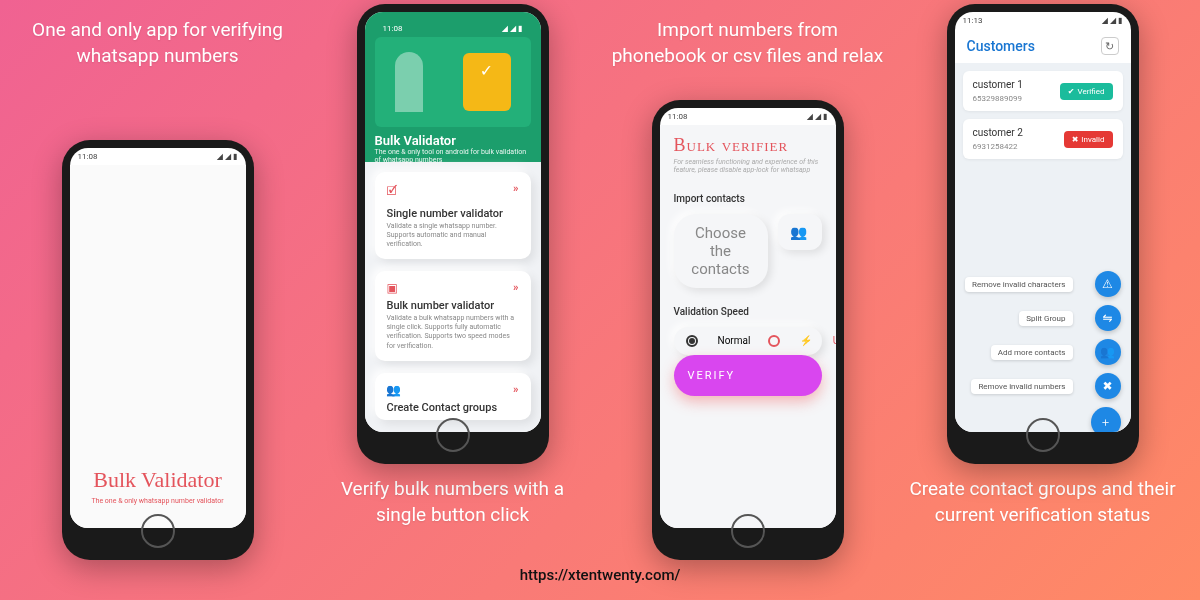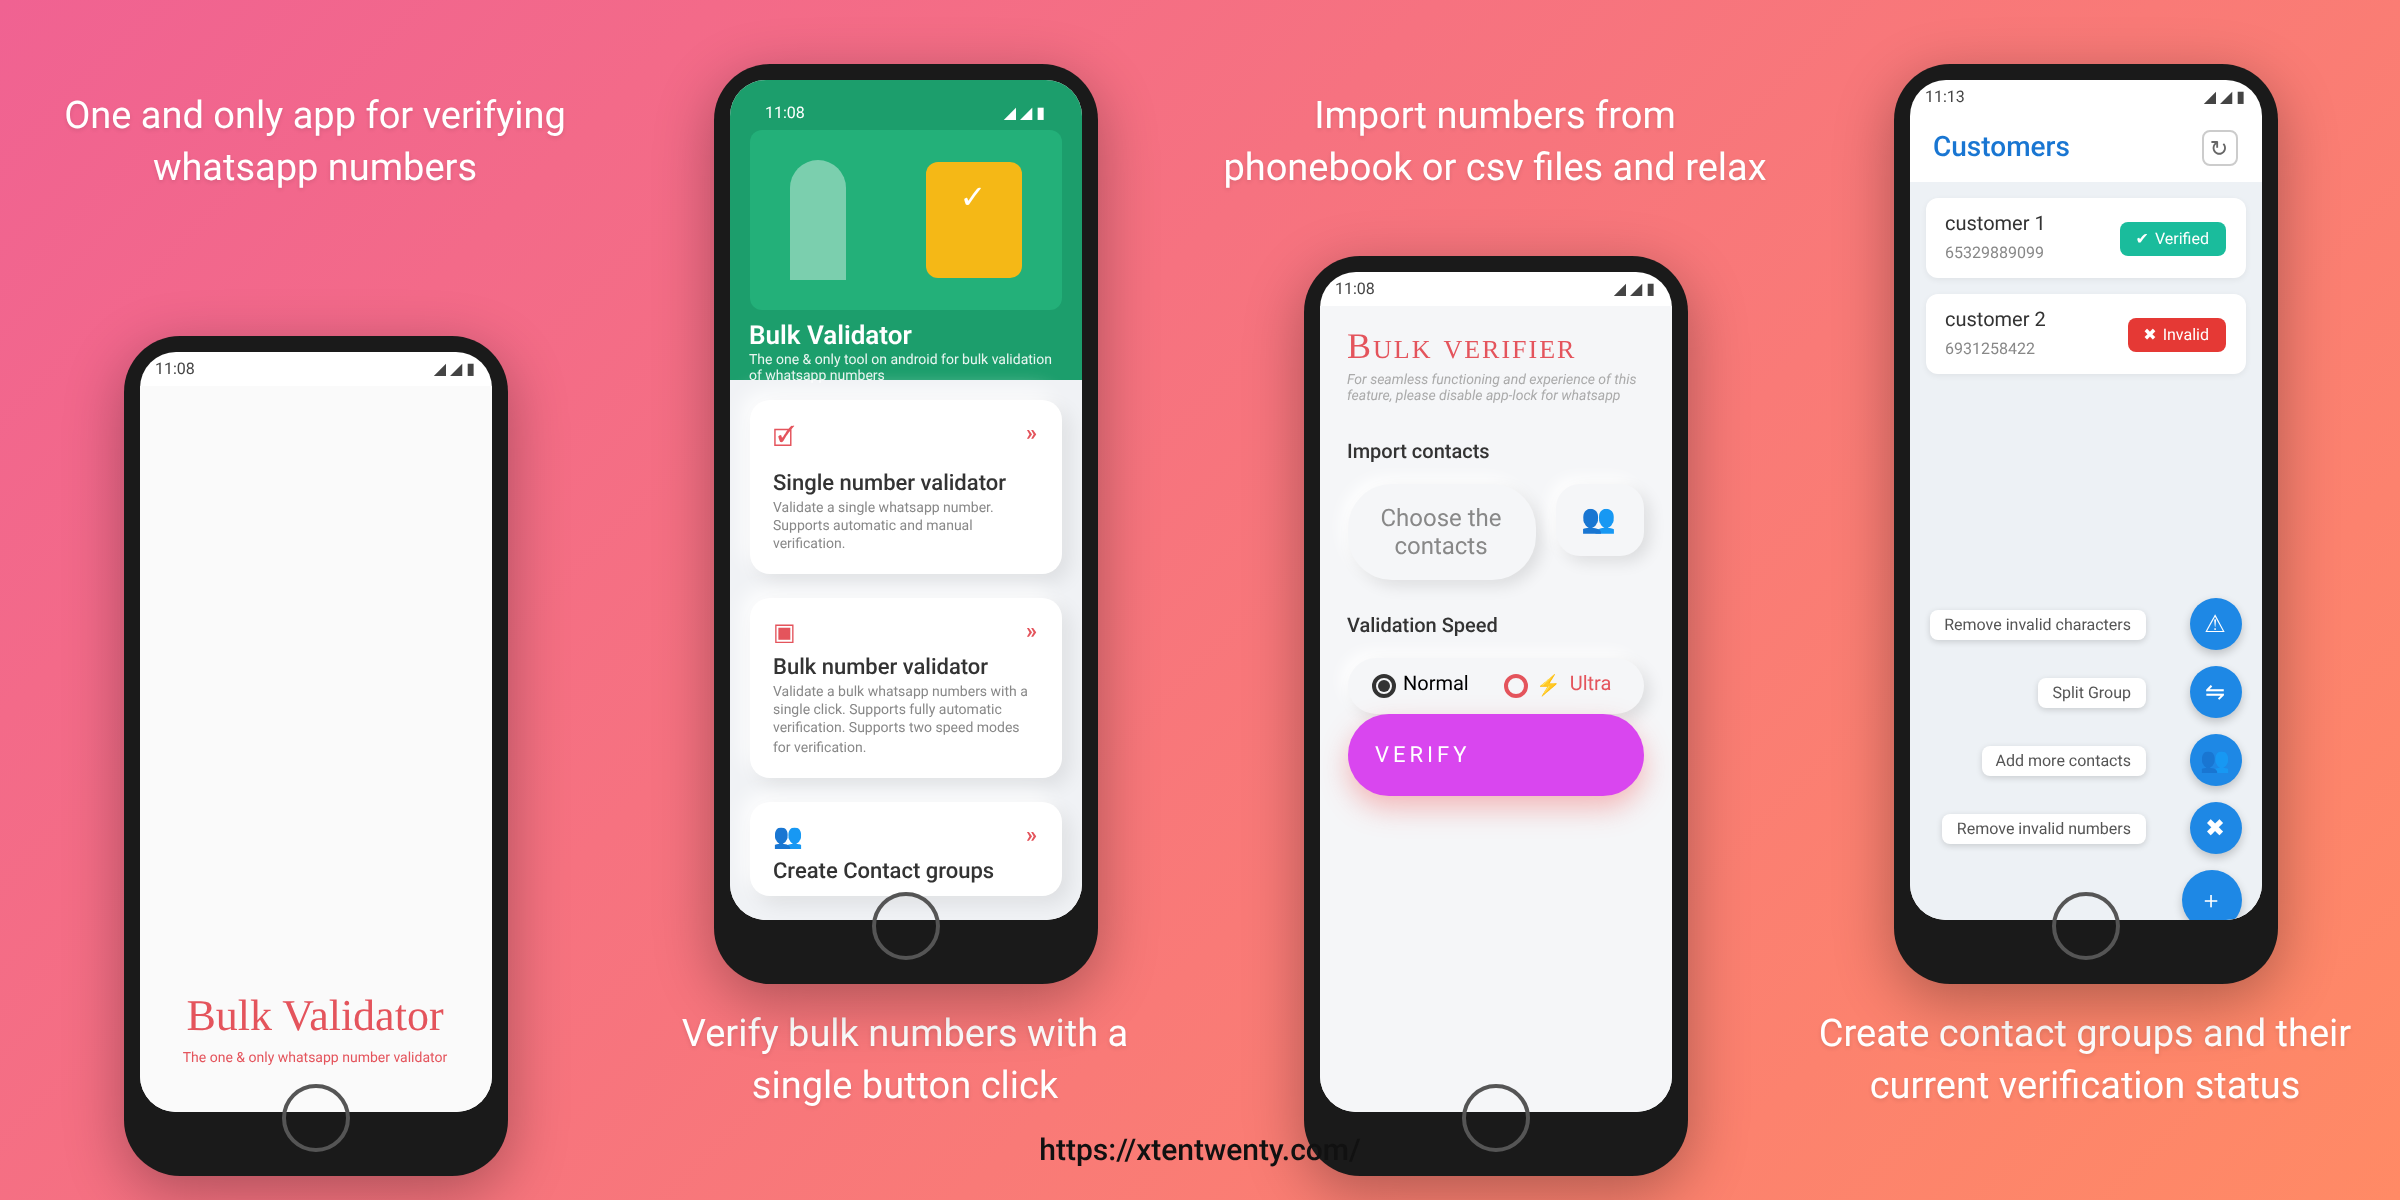--- a/index.html
+++ b/index.html
@@ -10,21 +10,21 @@
     font-family: -apple-system, BlinkMacSystemFont, 'Segoe UI', Roboto, sans-serif;
     position: relative;
     overflow: hidden;
   }
   .layout {
     display: flex;
     width: 100%;
     height: 100%;
     justify-content: space-around;
     align-items: flex-start;
-    padding: 32px 10px 0;
+    padding: 4px 10px 0;
   }
   .col { flex: 1; display: flex; flex-direction: column; align-items: center; }
   .caption {
     color: #fff;
     text-align: center;
     font-size: 19px;
     font-weight: 400;
     padding: 0 10px;
     line-height: 1.35;
     text-shadow: 0 1px 2px rgba(0,0,0,0.1);
@@ -110,34 +110,34 @@
   .ncard .cdesc { font-size:7px; color:#888; line-height:1.3; margin-top:2px; }
 
   
   .vbody { background:#f5f6f8; height:100%; padding:10px 14px; }
   .vtitle { font-family: Liberation Serif, serif; font-variant: small-caps; letter-spacing:1px; font-size:18px; color:#e4545c; }
   .vhint { font-size:7px; font-style:italic; color:#aaa; margin-top:2px; line-height:1.2; }
   .vlabel { font-size:10px; color:#333; font-weight:500; margin-top:18px; }
   .choose-row { display:flex; gap:10px; margin-top:10px; }
   .choose-btn {
     flex:1; background:#f5f6f8; border-radius:22px; padding:10px; text-align:center;
-    font-size:12px; color:#888;
+    font-size:15px; color:#888;
     box-shadow: 3px 3px 8px rgba(0,0,0,0.1), -3px -3px 8px rgba(255,255,255,1);
   }
   .icon-btn {
     width:44px; height:36px; border-radius:12px; background:#f5f6f8;
     display:flex; align-items:center; justify-content:center; color:#e4545c; font-size:14px;
     box-shadow: 3px 3px 8px rgba(0,0,0,0.1), -3px -3px 8px rgba(255,255,255,1);
   }
   .speed-row {
     margin-top:10px; background:#f5f6f8; border-radius:22px; padding:8px 12px;
     box-shadow: 3px 3px 8px rgba(0,0,0,0.1), -3px -3px 8px rgba(255,255,255,1);
     display:flex; gap:18px; font-size:10px; align-items:center;
   }
-  .radio { display:flex; align-items:center; gap:4px; }
+  .radio { display:flex; align-items:center; gap:20px; }
   .radio .dot { width:12px; height:12px; border:2px solid #333; border-radius:50%; display:inline-flex; align-items:center; justify-content:center;}
   .radio.sel .dot::after{ content:''; width:6px; height:6px; background:#333; border-radius:50%; }
   .radio.ultra .dot { border-color:#e4545c; }
   .radio.ultra .bolt { color:#e4545c; }
   .verify-btn {
     background:#d946ef; color:#fff; border-radius:26px;
     text-align:left; padding:14px; font-size:11px; letter-spacing:2px;
     box-shadow: 0 6px 14px rgba(239,90,90,0.4);
   }
 

